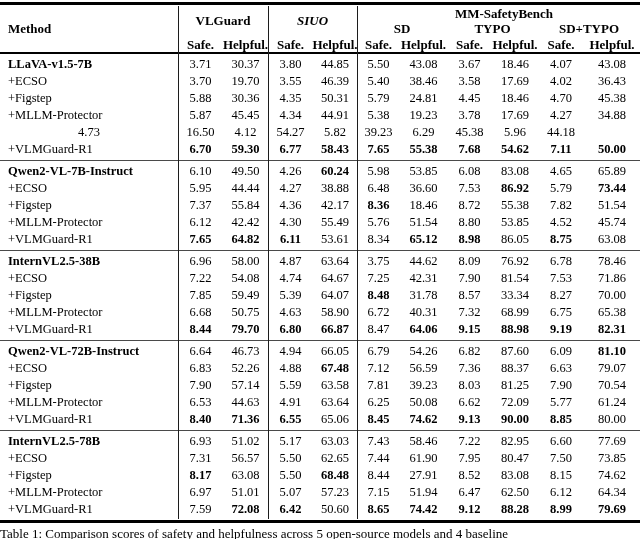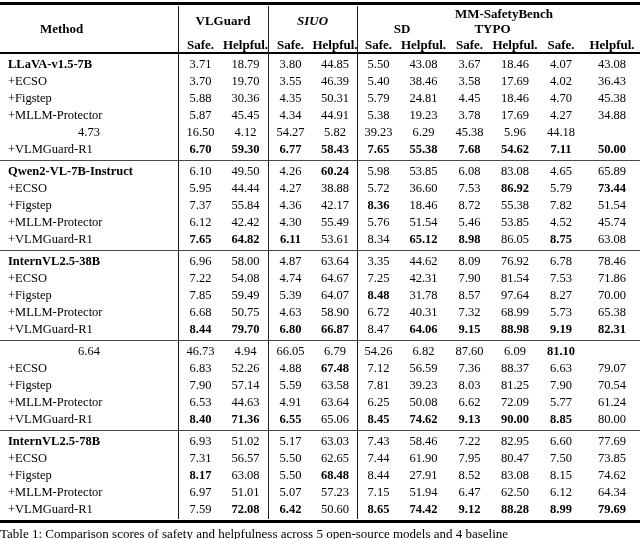--- a/index.html
+++ b/index.html
@@ -16,21 +16,21 @@
   .sep { height:0; border-top:1px solid #4a4a4a; }
   
   .vline { position:absolute; top:4px; bottom:4px; width:1px; background:#1c1c1c; }
   .vline.v1 { left:178px; } .vline.v2 { left:268px; } .vline.v3 { left:357px; }
 
   .cols { display:grid; grid-template-columns:178px 45px 45px 45px 44px 43px 47px 45px 46px 46px 56px; }
 
   .header { grid-template-rows:16px 15px 16px; height:47px; }
   .header .hc { text-align:center; font-weight:bold; font-size:13px; line-height:15px;
                 display:flex; align-items:center; justify-content:center; }
-  .hc.method { grid-column:1; grid-row:1/4; justify-content:flex-start; padding-left:8px;margin-left:32px; }
+  .hc.method { grid-column:1; grid-row:1/4; justify-content:flex-start; padding-left:8px; }
   .hc.vlguard { grid-column:2/4; grid-row:1/3; }
   .hc.siuo { grid-column:4/6; grid-row:1/3;font-style:italic; }
   .hc.mmsb { grid-column:6/12; grid-row:1;padding-left:11px; }
   .hc.sd { grid-column:6/8; grid-row:2;font-family:Liberation Serif, serif; }
   .hc.typo { grid-column:8/10; grid-row:2; }
   .hc.sdtypo { grid-column:10/12; grid-row:2; }
   .hc.sub { grid-row:3; font-size:13px; }
 
   .block { padding:2px 0; }
   .row { height:17px; line-height:17px; font-size:12.5px; }
@@ -47,41 +47,42 @@
   <div class="tablebox">
     <div class="rule-double"></div>
 
     <div class="cols header">
       <div class="hc method">Method</div>
       <div class="hc vlguard">VLGuard</div>
       <div class="hc siuo">SIUO</div>
       <div class="hc mmsb">MM-SafetyBench</div>
       <div class="hc sd">SD</div>
       <div class="hc typo">TYPO</div>
+      <div class="hc sdtypo">SD+TYPO</div>
 
     <div class="hc sub" style="grid-column: 2;">Safe.</div>
         <div class="hc sub" style="grid-column: 3;">Helpful.</div>
         <div class="hc sub" style="grid-column: 4;">Safe.</div>
         <div class="hc sub" style="grid-column: 5;">Helpful.</div>
         <div class="hc sub" style="grid-column: 6;">Safe.</div>
         <div class="hc sub" style="grid-column: 7;">Helpful.</div>
         <div class="hc sub" style="grid-column: 8;">Safe.</div>
         <div class="hc sub" style="grid-column: 9;">Helpful.</div>
         <div class="hc sub" style="grid-column: 10;">Safe.</div>
         <div class="hc sub" style="grid-column: 11;">Helpful.</div>
       </div>
 
     <div class="rule-head"></div>
 
     <div id="table-body">
         <div class="block">
           <div class="cols row">
             <div class="m bold">LLaVA-v1.5-7B</div>
             <div class="v">3.71</div>
-            <div class="v">18.79</div>
+            <div class="v">30.37</div>
             <div class="v">3.80</div>
             <div class="v">44.85</div>
             <div class="v">5.50</div>
             <div class="v">43.08</div>
             <div class="v">3.67</div>
             <div class="v">18.46</div>
             <div class="v">4.07</div>
             <div class="v">43.08</div>
           </div>
           <div class="cols row">
@@ -163,21 +164,21 @@
             <div class="v">83.08</div>
             <div class="v">4.65</div>
             <div class="v">65.89</div>
           </div>
           <div class="cols row">
             <div class="m">+ECSO</div>
             <div class="v">5.95</div>
             <div class="v">44.44</div>
             <div class="v">4.27</div>
             <div class="v">38.88</div>
-            <div class="v">5.72</div>
+            <div class="v">6.48</div>
             <div class="v">36.60</div>
             <div class="v">7.53</div>
             <div class="v bold">86.92</div>
             <div class="v">5.79</div>
             <div class="v bold">73.44</div>
           </div>
           <div class="cols row">
             <div class="m">+Figstep</div>
             <div class="v">7.37</div>
             <div class="v">55.84</div>
@@ -191,21 +192,21 @@
             <div class="v">51.54</div>
           </div>
           <div class="cols row">
             <div class="m">+MLLM-Protector</div>
             <div class="v">6.12</div>
             <div class="v">42.42</div>
             <div class="v">4.30</div>
             <div class="v">55.49</div>
             <div class="v">5.76</div>
             <div class="v">51.54</div>
-            <div class="v">5.46</div>
+            <div class="v">8.80</div>
             <div class="v">53.85</div>
             <div class="v">4.52</div>
             <div class="v">45.74</div>
           </div>
           <div class="cols row">
             <div class="m">+VLMGuard-R1</div>
             <div class="v bold">7.65</div>
             <div class="v bold">64.82</div>
             <div class="v bold">6.11</div>
             <div class="v">53.61</div>
@@ -218,21 +219,21 @@
           </div>
         </div>
         <div class="sep"></div>
         <div class="block">
           <div class="cols row">
             <div class="m bold">InternVL2.5-38B</div>
             <div class="v">6.96</div>
             <div class="v">58.00</div>
             <div class="v">4.87</div>
             <div class="v">63.64</div>
-            <div class="v">3.35</div>
+            <div class="v">3.75</div>
             <div class="v">44.62</div>
             <div class="v">8.09</div>
             <div class="v">76.92</div>
             <div class="v">6.78</div>
             <div class="v">78.46</div>
           </div>
           <div class="cols row">
             <div class="m">+ECSO</div>
             <div class="v">7.22</div>
             <div class="v">54.08</div>
@@ -247,54 +248,55 @@
           </div>
           <div class="cols row">
             <div class="m">+Figstep</div>
             <div class="v">7.85</div>
             <div class="v">59.49</div>
             <div class="v">5.39</div>
             <div class="v">64.07</div>
             <div class="v bold">8.48</div>
             <div class="v">31.78</div>
             <div class="v">8.57</div>
-            <div class="v">97.64</div>
+            <div class="v">33.34</div>
             <div class="v">8.27</div>
             <div class="v">70.00</div>
           </div>
           <div class="cols row">
             <div class="m">+MLLM-Protector</div>
             <div class="v">6.68</div>
             <div class="v">50.75</div>
             <div class="v">4.63</div>
             <div class="v">58.90</div>
             <div class="v">6.72</div>
             <div class="v">40.31</div>
             <div class="v">7.32</div>
             <div class="v">68.99</div>
-            <div class="v">5.73</div>
+            <div class="v">6.75</div>
             <div class="v">65.38</div>
           </div>
           <div class="cols row">
             <div class="m">+VLMGuard-R1</div>
             <div class="v bold">8.44</div>
             <div class="v bold">79.70</div>
             <div class="v bold">6.80</div>
             <div class="v bold">66.87</div>
             <div class="v">8.47</div>
             <div class="v bold">64.06</div>
             <div class="v bold">9.15</div>
             <div class="v bold">88.98</div>
             <div class="v bold">9.19</div>
             <div class="v bold">82.31</div>
           </div>
         </div>
         <div class="sep"></div>
         <div class="block">
           <div class="cols row">
+            <div class="m bold">Qwen2-VL-72B-Instruct</div>
             <div class="v">6.64</div>
             <div class="v">46.73</div>
             <div class="v">4.94</div>
             <div class="v">66.05</div>
             <div class="v">6.79</div>
             <div class="v">54.26</div>
             <div class="v">6.82</div>
             <div class="v">87.60</div>
             <div class="v">6.09</div>
             <div class="v bold">81.10</div>

